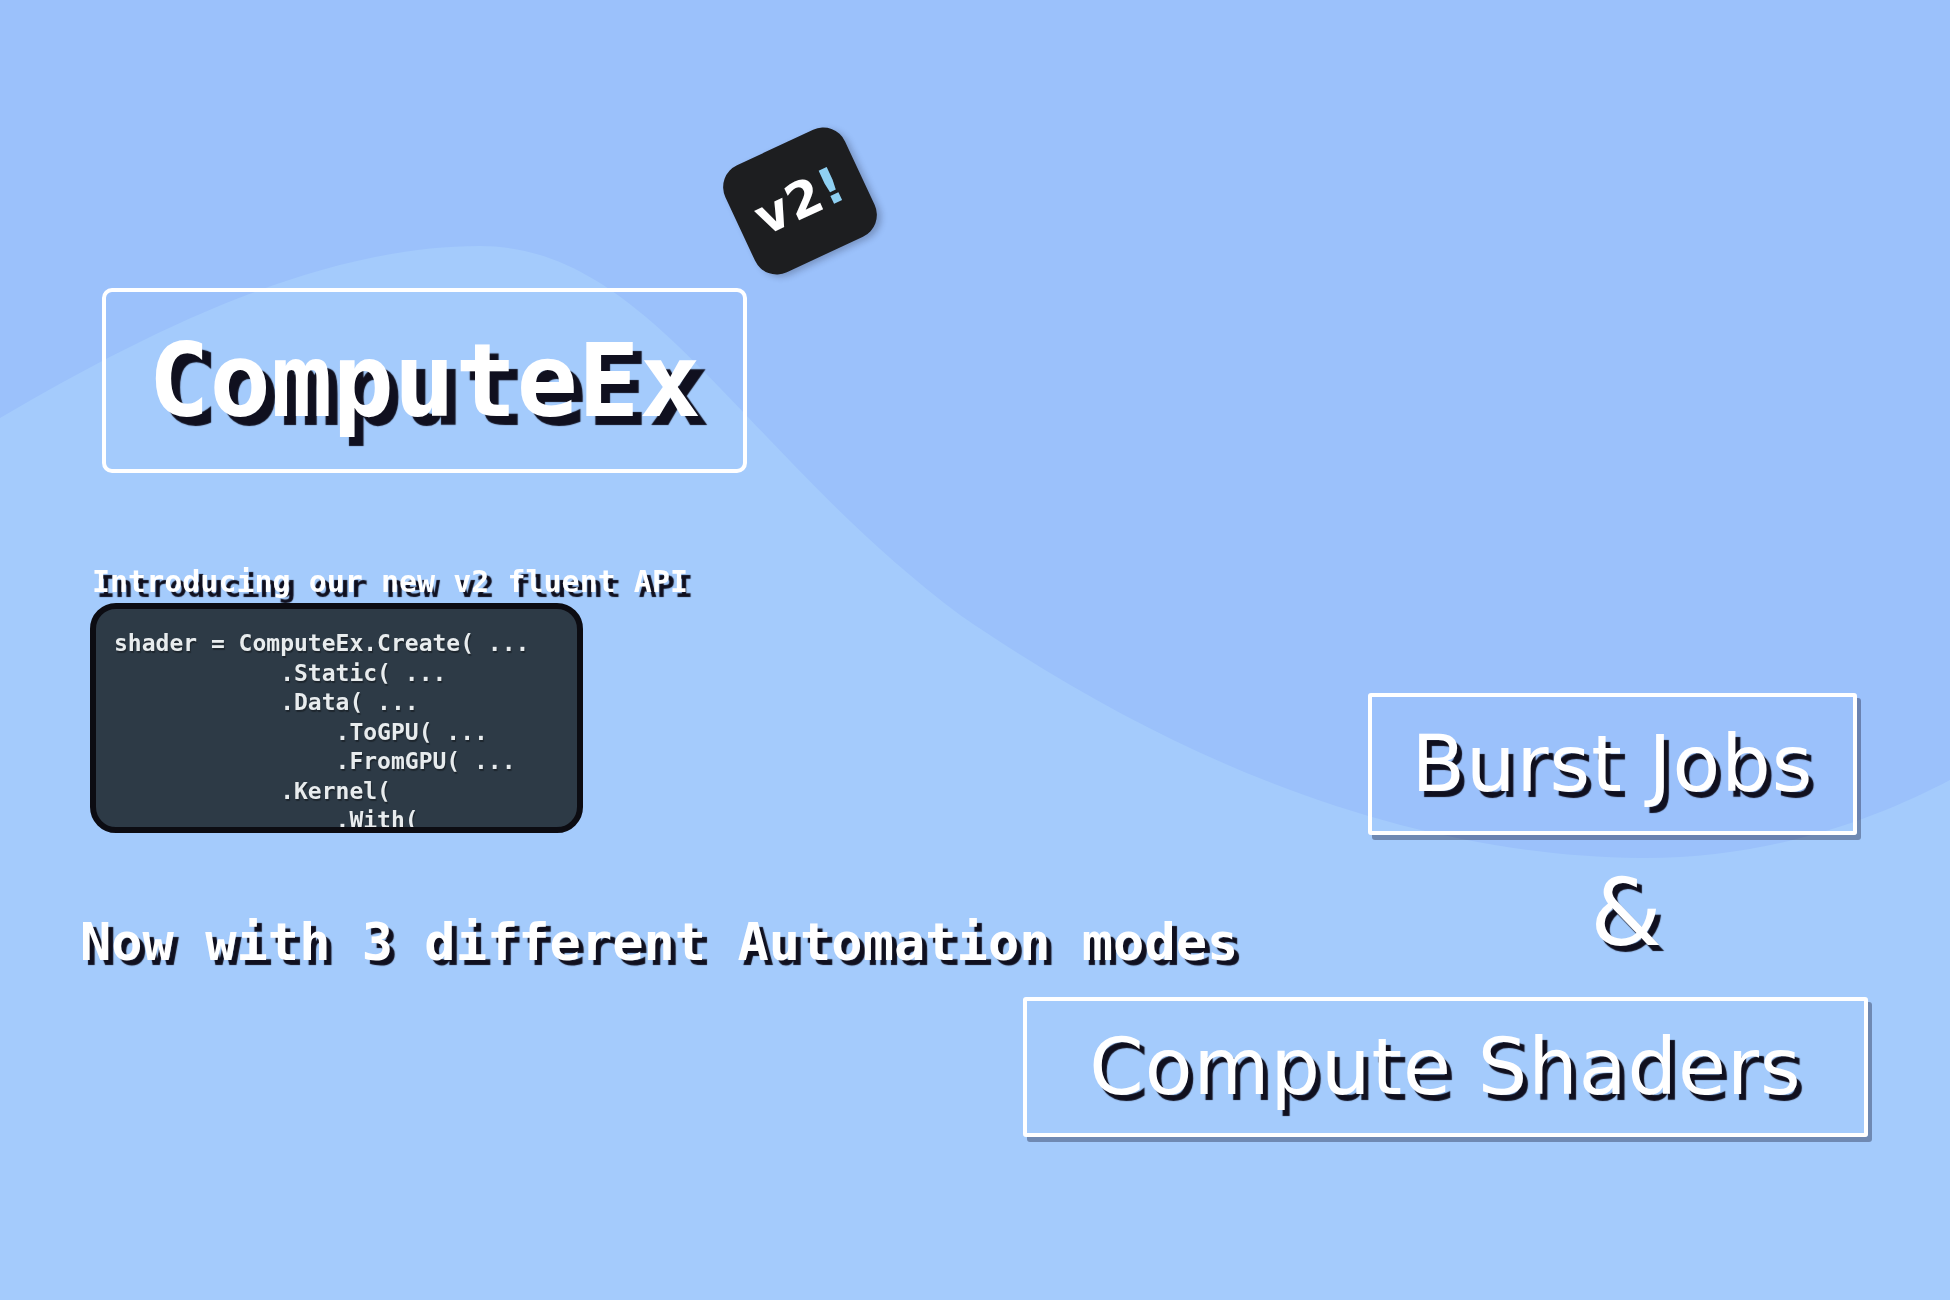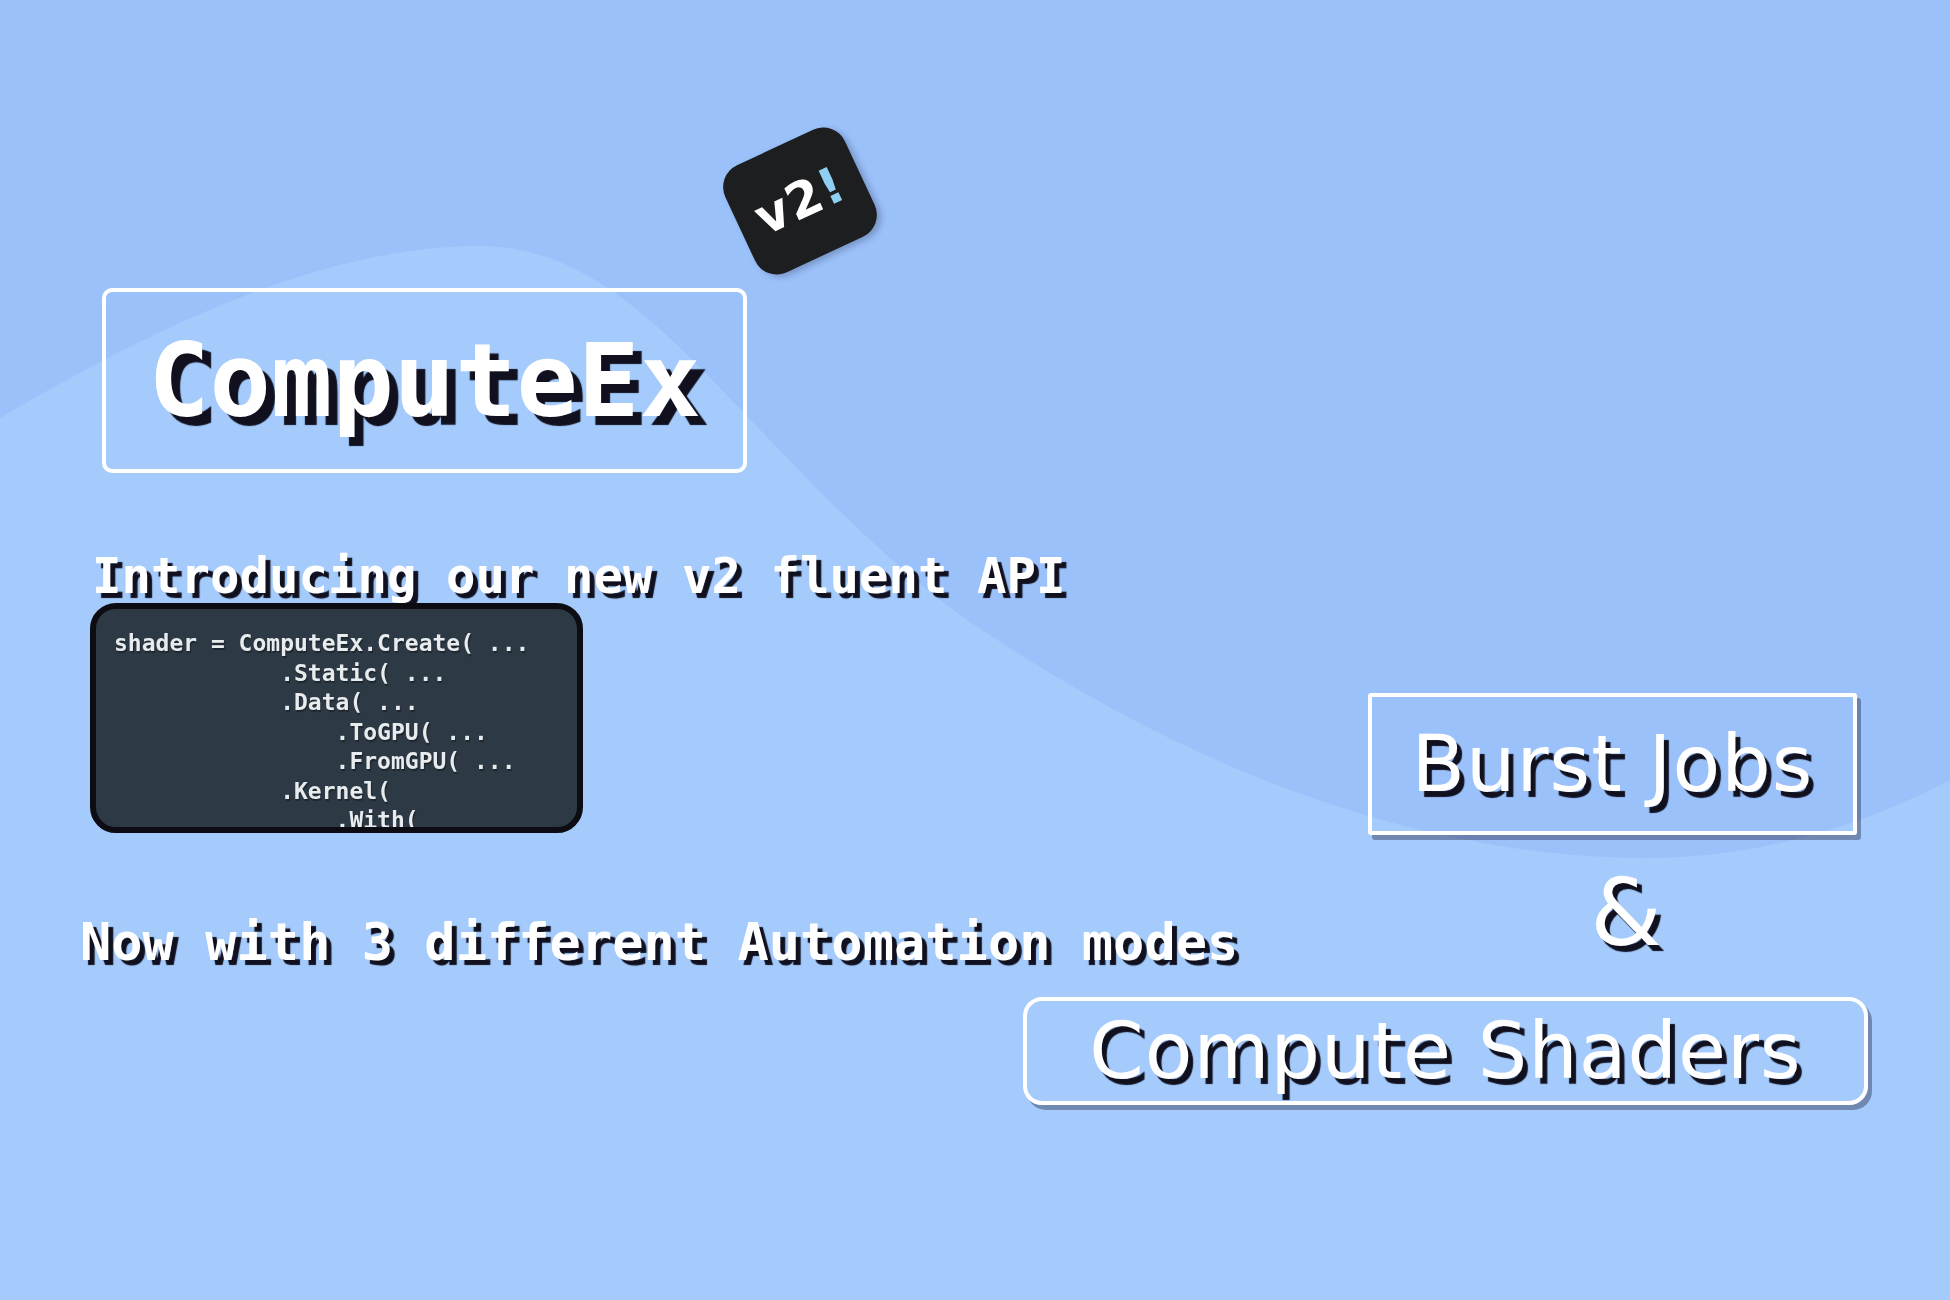--- a/index.html
+++ b/index.html
@@ -53,21 +53,21 @@
     white-space:nowrap;
   }
 
   .mono-heading{
     position:absolute;
     font-family:"DejaVu Sans Mono",monospace;
     font-weight:bold;color:var(--text);
     text-shadow:5px 5px 1px var(--shadow);
     white-space:nowrap;
   }
-  .intro-heading{left:92px;top:548px;font-size:49px;}
+  .intro-heading{left:92px;top:564px;font-size:30px;}
   .footnote-heading{left:80px;top:912px;font-size:52px;}
 
   
   .code-card{
     position:absolute;left:90px;top:603px;width:493px;height:230px;
     background:var(--code_bg);
     border:6px solid var(--code_border);
     border-radius:26px;
     padding:20px 10px 0 18px;
     overflow:hidden;
@@ -82,21 +82,21 @@
 
   
   .feature-box{
     position:absolute;
     border:4px solid var(--text);border-radius:3px;
     display:flex;align-items:center;justify-content:center;
     box-shadow:4px 5px 0 rgba(15,15,40,.35);
     text-align:center;
   }
   .burst-box{left:1368px;top:693px;width:489px;height:142px;}
-  .shaders-box{left:1023px;top:997px;width:845px;height:108px;border-radius:19px;}
+  .shaders-box{left:1023px;top:997px;width:845px;height:140px;}
   .feature-text{
     font-family:"DejaVu Sans",sans-serif;
     font-weight:400;font-size:78px;color:var(--text);
     text-shadow:5px 6px 1px var(--shadow);
     white-space:nowrap;letter-spacing:1px;
   }
   .ampersand{
     position:absolute;left:1570px;top:860px;width:112px;
     text-align:center;
     font-family:"DejaVu Sans",sans-serif;

